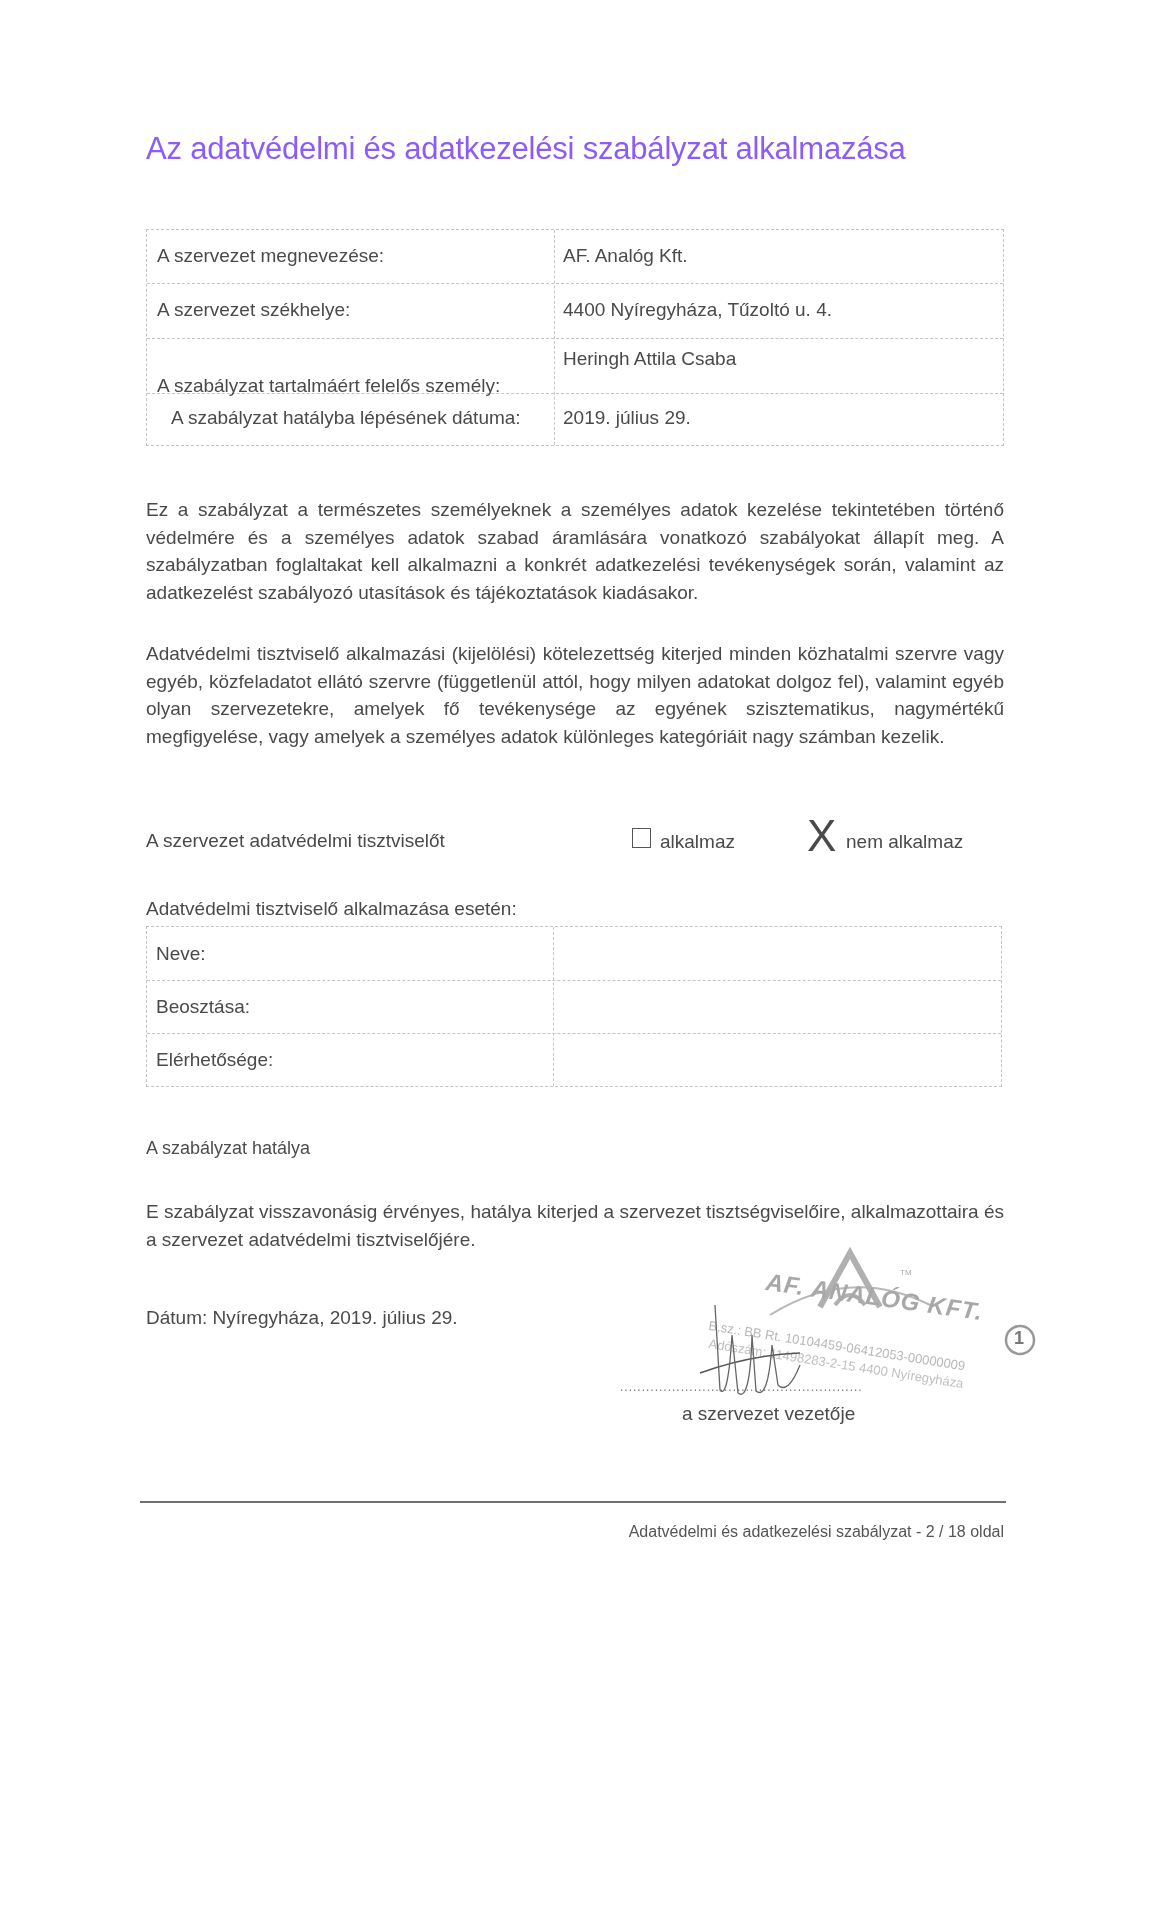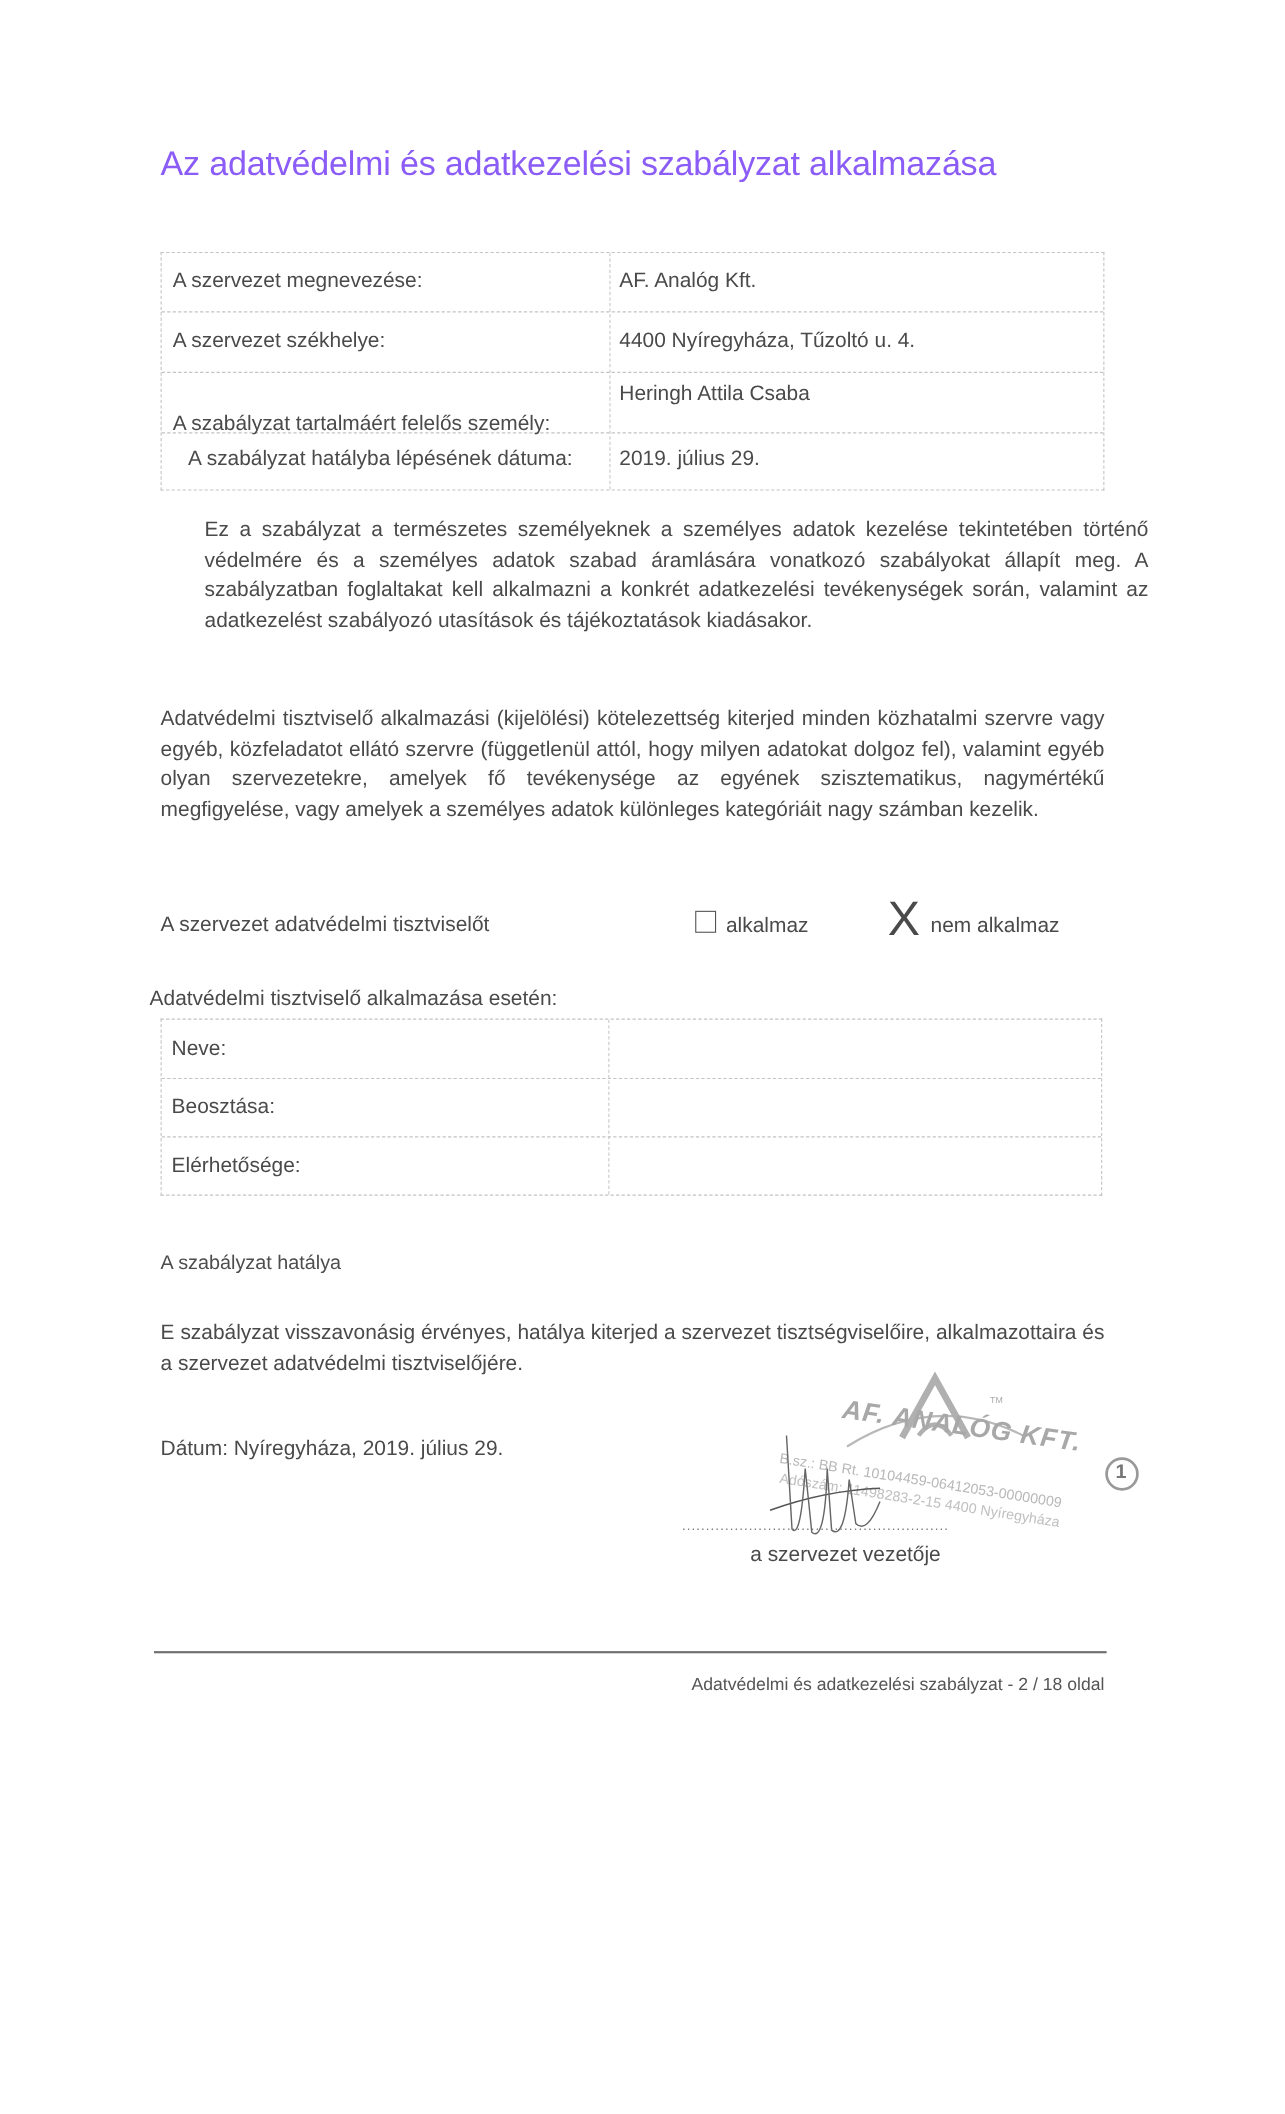--- a/index.html
+++ b/index.html
@@ -43,35 +43,35 @@
   <div>
     <div class="cell" style="left:10px; top:123px;margin-top:22px;">A szabályzat tartalmáért felelős személy:</div>
     <div class="cell" style="left:416px; top:118px;">Heringh Attila Csaba</div>
   </div>
   <div>
     <div class="cell" style="left:24px; top:177px;">A szabályzat hatályba lépésének dátuma:</div>
     <div class="cell" style="left:416px; top:177px;">2019. július 29.</div>
   </div>
 </div>
 
-<div class="para" style="top:468px;margin-left:40px;">
+<div class="para" style="top:496px;">
   <p>Ez a szabályzat a természetes személyeknek a személyes adatok kezelése tekintetében történő védelmére és a személyes adatok szabad áramlására vonatkozó szabályokat állapít meg. A szabályzatban foglaltakat kell alkalmazni a konkrét adatkezelési tevékenységek során, valamint az adatkezelést szabályozó utasítások és tájékoztatások kiadásakor.</p>
 </div>
 
 <div class="para" style="top:640px;">
   <p>Adatvédelmi tisztviselő alkalmazási (kijelölési) kötelezettség kiterjed minden közhatalmi szervre vagy egyéb, közfeladatot ellátó szervre (függetlenül attól, hogy milyen adatokat dolgoz fel), valamint egyéb olyan szervezetekre, amelyek fő tevékenysége az egyének szisztematikus, nagymértékű megfigyelése, vagy amelyek a személyes adatok különleges kategóriáit nagy számban kezelik.</p>
 </div>
 
 <div class="cell" style="left:146px; top:830px;">A szervezet adatvédelmi tisztviselőt</div>
 <div class="cb"></div>
 <div class="cell" style="left:660px; top:831px;">alkalmaz</div>
 <div class="bigx">X</div>
 <div class="cell" style="left:846px; top:831px;">nem alkalmaz</div>
 
-<div class="cell" style="left:136px; top:898px;">Adatvédelmi tisztviselő alkalmazása esetén:</div>
+<div class="cell" style="left:146px; top:898px;">Adatvédelmi tisztviselő alkalmazása esetén:</div>
 
 <div class="t" style="left:146px; top:926px; width:854px; height:159px;">
   <div class="vline" style="left:406px;"></div>
   <div class="row" style="top:53px;"></div>
   <div class="row" style="top:106px;"></div>
 
   <div>
     <div class="cell" style="left:9px; top:16px;">Neve:</div>
     <div class="cell" style="left:416px; top:16px;"></div>
   </div>

